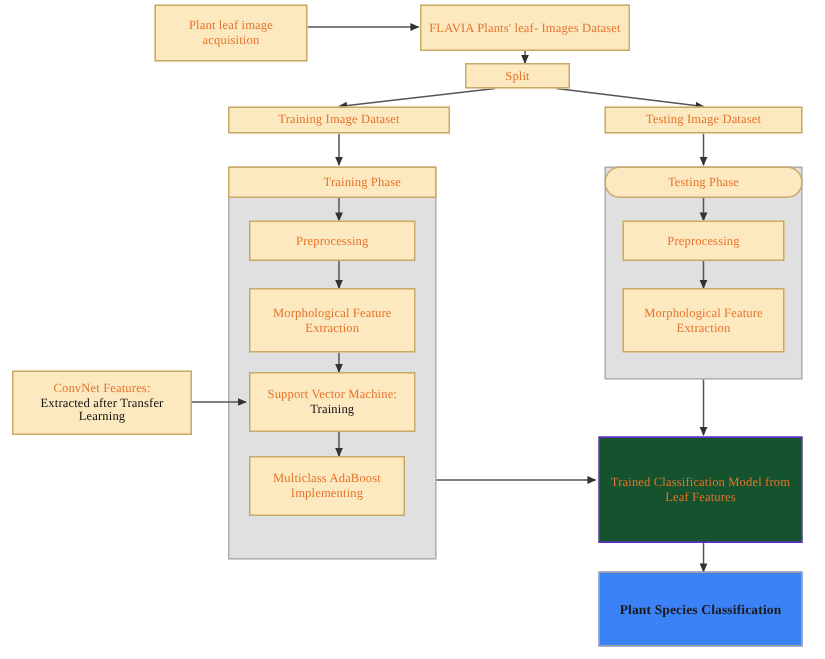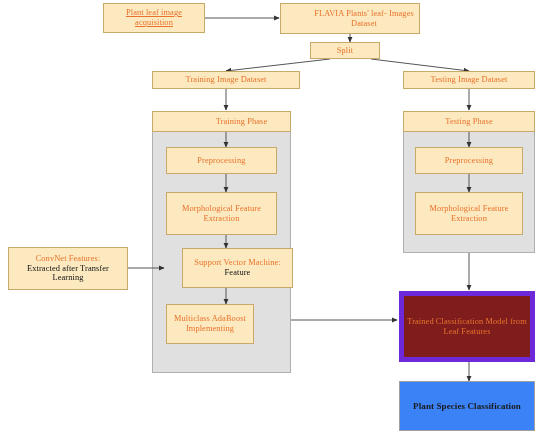--- a/index.html
+++ b/index.html
@@ -27,22 +27,22 @@
     line-height: 1.18;
     font-size: 8.4px;
     letter-spacing: 0.1px;
   }
   .node-tan {
     background: #fce9bf;
     border: 1px solid #c9a96a;
     color: #e8732c;
   }
   .node-gray {
-    background: #7f1d1d;
-    border: 5px solid #6d28d9;
+    background: #14532d;
+    border: 1px solid #6d28d9;
     color: #e8732c;
   }
   .node-salmon {
     background: #3b82f6;
     border: 1px solid #9f9f9f;
     color: #1a1a1a;
     font-weight: bold;
     font-size: 9px;
   }
   .container-gray {
@@ -110,62 +110,62 @@
       <path d="M469,174 L469,192"></path>
 
       <path d="M469,253 L469,290"></path>
 
       <path d="M291,320 L397,320"></path>
 
       <path d="M469,362 L469,381"></path>
     </g>
   </svg>
 
-  <div class="node node-tan" style="left:103px; top:3px; width:102px; height:30px;text-decoration:underline;">
+  <div class="node node-tan" style="left:103px; top:3px; width:102px; height:38px;">
     <span class="inner">Plant leaf image acquisition</span>
   </div>
 
-  <div class="node node-tan" style="left:280px; top:3px; width:140px; height:31px;padding-left:28px;">
+  <div class="node node-tan" style="left:280px; top:3px; width:140px; height:31px;">
     <span class="inner">FLAVIA Plants' leaf- Images Dataset</span>
   </div>
 
   <div class="node node-tan" style="left:310px; top:42px; width:70px; height:17px;">
     <span class="inner">Split</span>
   </div>
 
   <div class="node node-tan" style="left:152px; top:71px; width:148px; height:18px;">
     <span class="inner">Training Image Dataset</span>
   </div>
 
   <div class="node node-tan" style="left:403px; top:71px; width:132px; height:18px;align-items:center;">
     <span class="inner">Testing Image Dataset</span>
   </div>
 
   <div class="node node-tan" style="left:152px; top:111px; width:139px; height:21px;padding-left:40px;">
     <span class="inner">Training Phase</span>
   </div>
 
-  <div class="node node-tan" style="left:403px; top:111px; width:132px; height:21px;">
+  <div class="node node-tan" style="left:403px; top:111px; width:132px; height:21px;border-radius:10px;">
     <span class="inner">Testing Phase</span>
   </div>
 
   <div class="node node-tan" style="left:166px; top:147px; width:111px; height:27px;">
     <span class="inner">Preprocessing</span>
   </div>
 
   <div class="node node-tan" style="left:166px; top:192px; width:111px; height:43px;">
     <span class="inner">Morphological Feature Extraction</span>
   </div>
 
-  <div class="node node-tan" style="left:166px; top:248px; width:111px; height:40px; flex-direction:column;margin-left:16px;">
+  <div class="node node-tan" style="left:166px; top:248px; width:111px; height:40px; flex-direction:column;">
     <span class="inner">Support Vector Machine:</span>
-    <span class="inner black-bold">Feature</span>
+    <span class="inner black-bold">Training</span>
   </div>
 
-  <div class="node node-tan" style="left:166px; top:304px; width:88px; height:40px;">
+  <div class="node node-tan" style="left:166px; top:304px; width:104px; height:40px;">
     <span class="inner">Multiclass AdaBoost Implementing</span>
   </div>
 
   <div class="node node-tan" style="left:415px; top:147px; width:108px; height:27px;">
     <span class="inner">Preprocessing</span>
   </div>
 
   <div class="node node-tan" style="left:415px; top:192px; width:108px; height:43px;">
     <span class="inner">Morphological Feature Extraction</span>
   </div>

